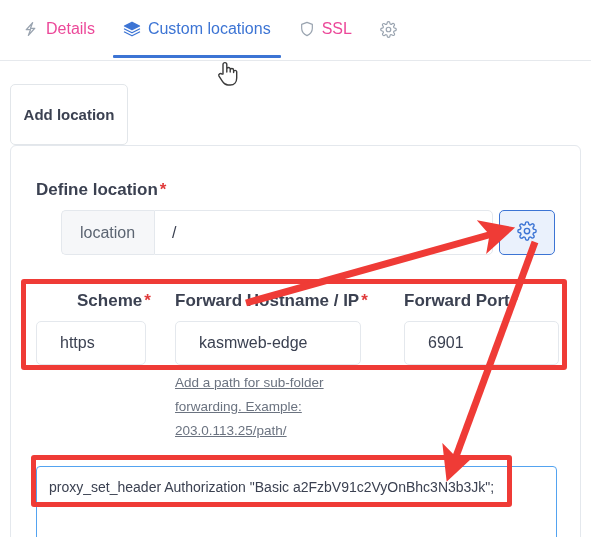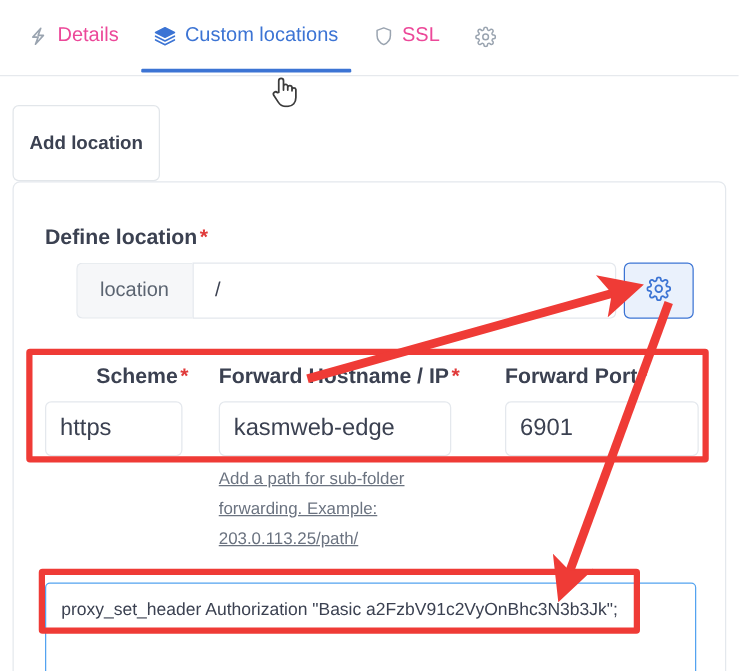--- a/index.html
+++ b/index.html
@@ -160,22 +160,22 @@
   #hostname-label { left: 175px; top: 291px; }
   #port-label     { left: 404px; top: 291px; }
 
   .text-input {
     position: absolute;
     height: 44px;
     box-sizing: border-box;
     border: 1px solid #e4e8ed;
     border-radius: 5px;
     background: #fff;
-    padding-left: 11px;
-    font-size: 19px;
+    padding-left: 23px;
+    font-size: 16px;
     color: #3b4151;
     font-family: "Liberation Sans", sans-serif;
     outline: none;
   }
   #scheme-input   { left: 36px;  top: 321px; width: 110px; }
   #hostname-input { left: 175px; top: 321px; width: 186px; }
   #port-input     { left: 404px; top: 321px; width: 155px; }
 
   #hostname-help {
     position: absolute;

